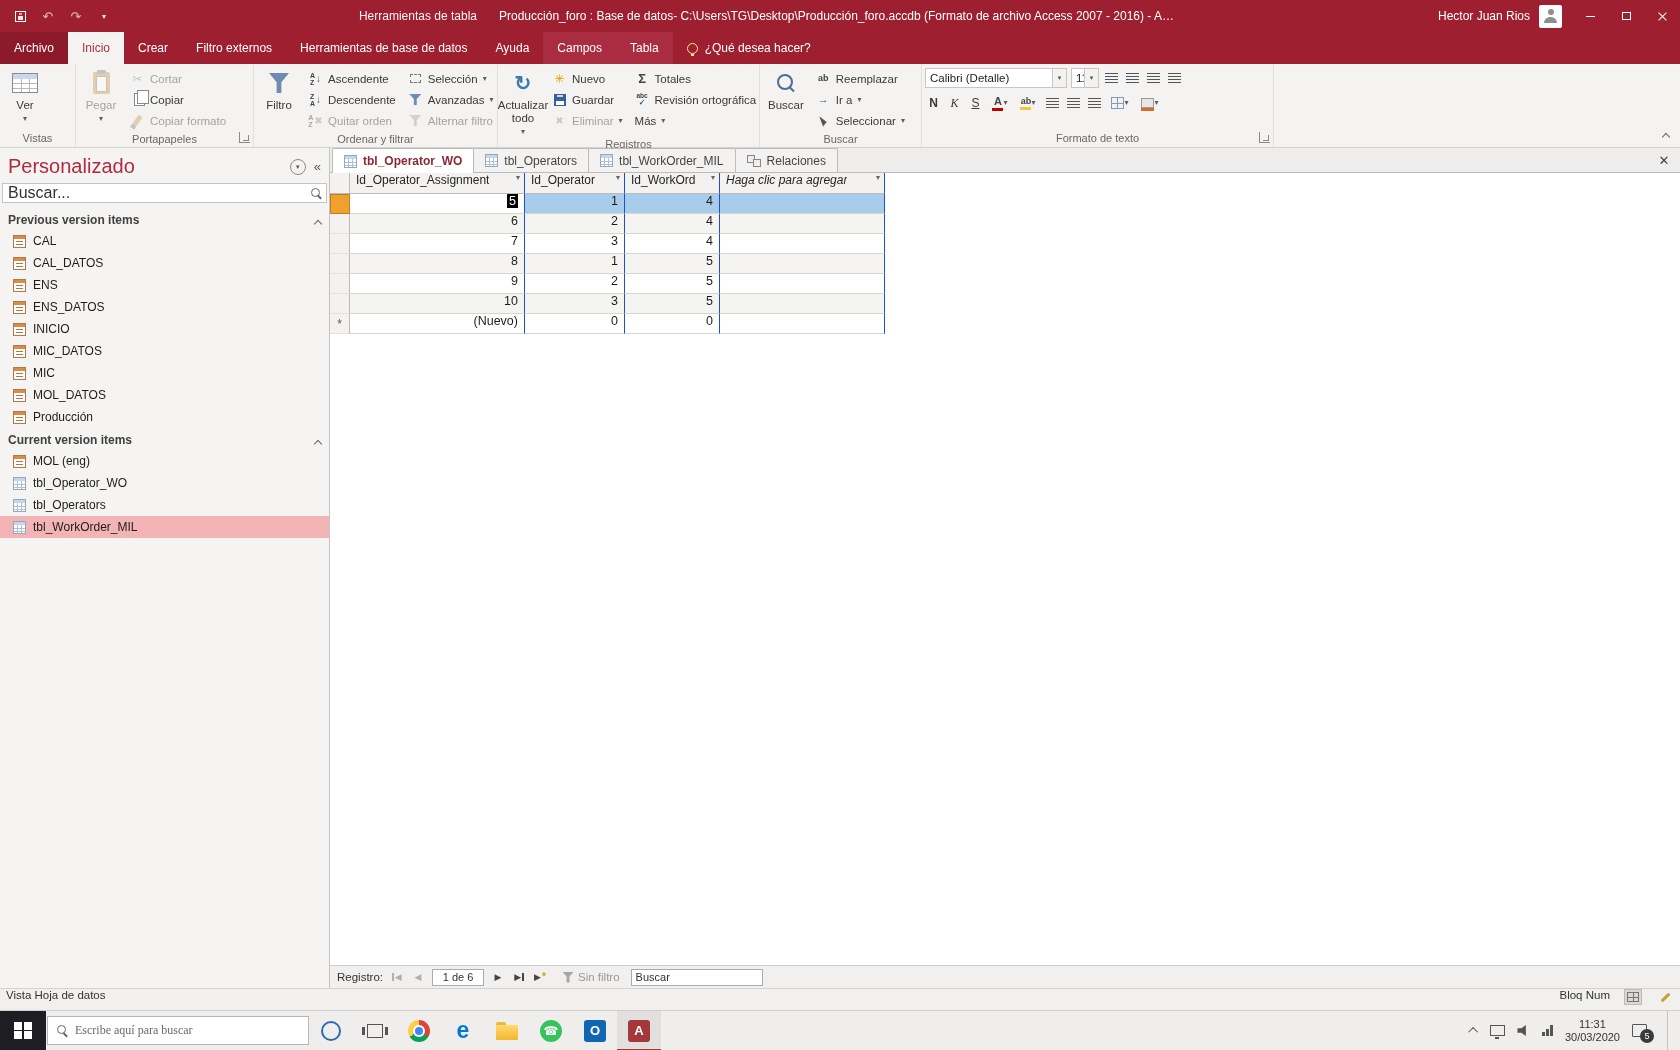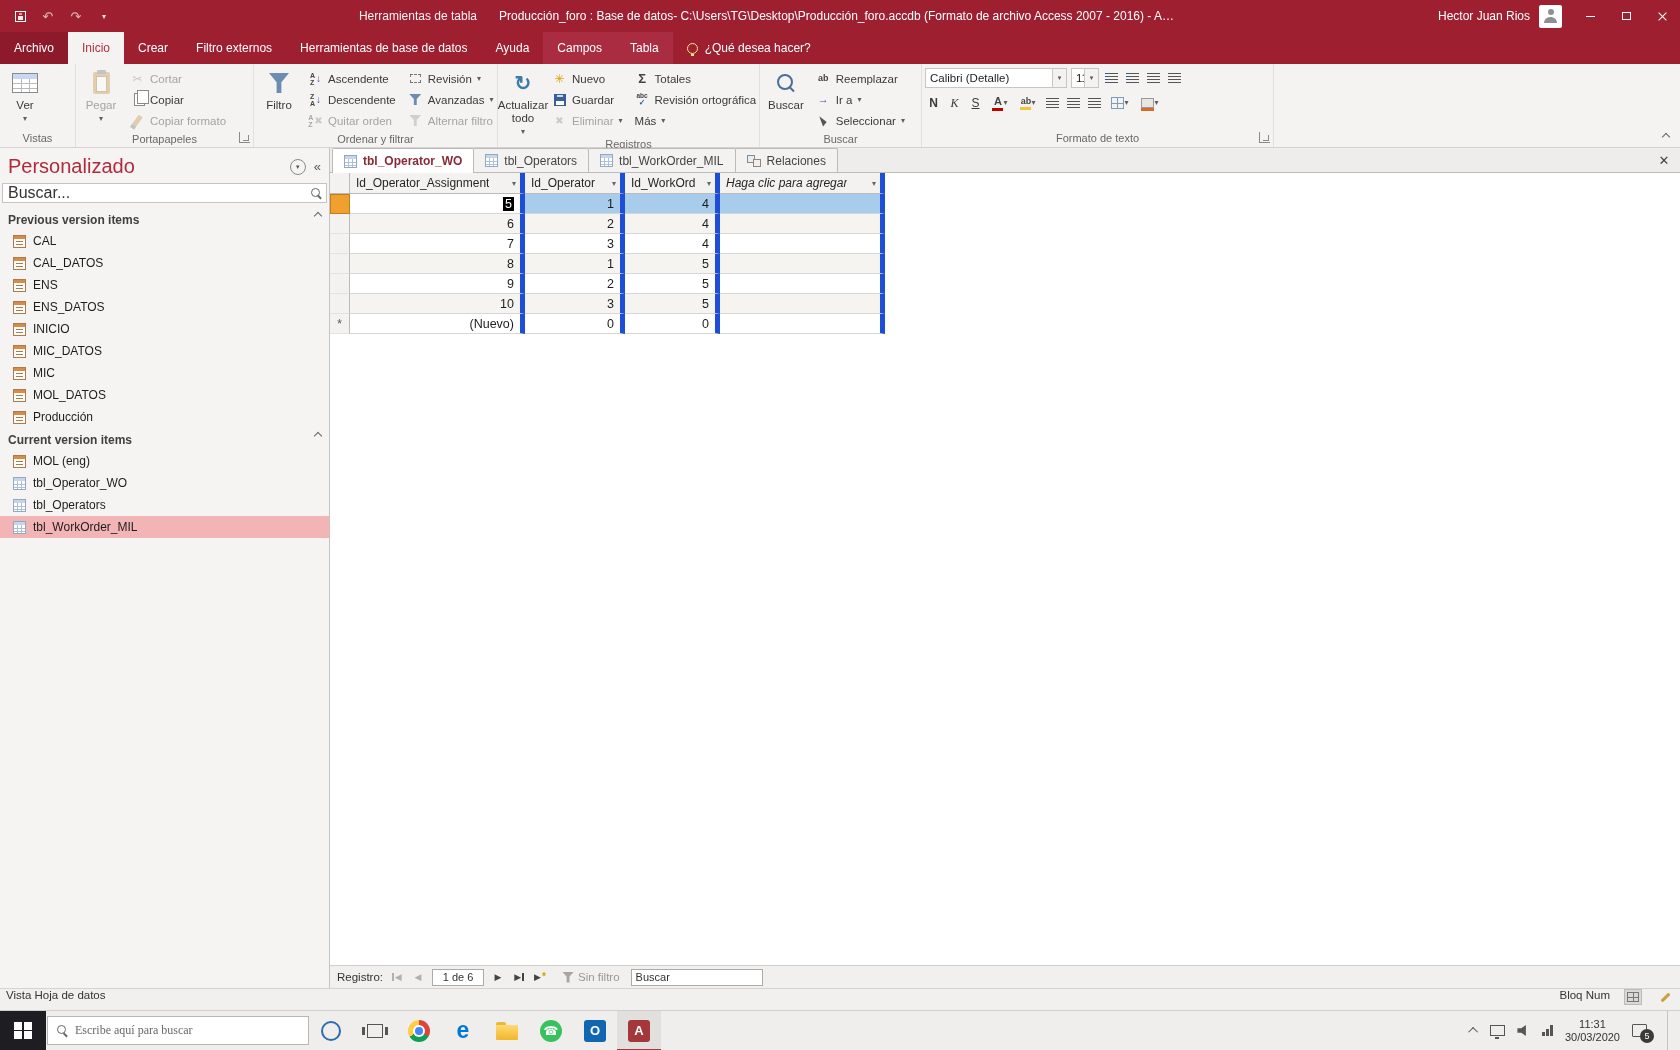--- a/index.html
+++ b/index.html
@@ -124,21 +124,21 @@
   .main{flex:1;display:flex;min-height:0}
 
   
   .navpane{width:330px;flex:0 0 330px;background:#F5F4F2;border-right:1px solid #C6C4C2;display:flex;flex-direction:column;font-size:12px;overflow:hidden}
   .np-header{display:flex;align-items:center;padding:7px 8px 5px;gap:8px}
   .np-title{color:#B02B3C;font-size:20px;flex:1;white-space:nowrap}
   .np-menu{width:16px;height:16px;border:1px solid #8a8a8a;border-radius:50%;display:flex;align-items:center;justify-content:center;font-size:7px;color:#555}
   .np-collapse{font-size:13px;color:#555}
   .np-search{margin:0 2px 5px;display:flex;align-items:center;border:1px solid #C6C4C2;background:#fff;height:20px;padding-right:4px}
   .np-input{flex:1;border:none;outline:none;font-size:16px;padding:0 5px;font-family:"Liberation Sans",sans-serif;background:rgba(0,0,0,0)}
-  .np-group-header{display:flex;align-items:flex-start;font-weight:bold;font-size:12px;color:#404040;padding:5px 8px 3px;gap:16px}
+  .np-group-header{display:flex;align-items:flex-end;font-weight:bold;font-size:12px;color:#404040;padding:5px 8px 3px;gap:16px}
   .np-gh-label{flex:1}
   .np-item{display:flex;align-items:center;gap:7px;height:22px;padding-left:13px}
   .np-item.selected{background:#F2B4B4}
   .np-label{white-space:nowrap}
   .ic-form{width:13px;height:13px;border:1px solid #B0794A;background:#fff;position:relative;flex:0 0 13px}
   .ic-form::before{content:"";position:absolute;left:0;top:0;right:0;height:3px;background:#D98C4A}
   .ic-form::after{content:"";position:absolute;left:2px;top:5px;width:7px;height:1px;background:#B0794A;box-shadow:0 3px 0 #B0794A}
   .ic-table{width:13px;height:13px;border:1px solid #95A8C2;background:#fff;background-image:linear-gradient(#C6D5EA 0 3px,rgba(0,0,0,0) 3px),linear-gradient(to right,rgba(0,0,0,0) 3px,#AFC0D8 3px 4px,rgba(0,0,0,0) 4px 7px,#AFC0D8 7px 8px,rgba(0,0,0,0) 8px),linear-gradient(to bottom,rgba(0,0,0,0) 6px,#AFC0D8 6px 7px,rgba(0,0,0,0) 7px 9px,#AFC0D8 9px 10px,rgba(0,0,0,0) 10px);flex:0 0 13px}
   .ic-rel{width:14px;height:12px;position:relative;flex:0 0 14px}
   .ic-rel::before{content:"";position:absolute;left:0;top:0;width:6px;height:6px;border:1px solid #888;background:#E8EEF6}
@@ -151,21 +151,21 @@
   .dtab.active{background:#fff;font-weight:bold;color:#8A2A35;height:25px;margin-bottom:-1px;position:relative;z-index:2}
   .dt-close{position:absolute;right:8px;top:3px;font-size:13px;color:#444;width:16px;height:18px;display:flex;align-items:center;justify-content:center}
 
   .datasheet{flex:1;position:relative;background:#fff;overflow:hidden}
   .grid{position:absolute;left:0;top:0}
   .grow{display:flex;height:20px}
   .grow.ghead{height:21px}
   .gsel{width:20px;flex:0 0 20px;background:#F3F2F0;border-right:1px solid #BDBBB9;border-bottom:1px solid #E4E2E0;display:flex;align-items:center;justify-content:center;color:#555;font-size:12px}
   .ghead .gsel{border-bottom:1px solid #BDBBB9}
   .gsel.current{background:#EFA02F;border:1px solid #C07F1F}
-  .gcell{border-right:5px solid #1d4ed8;border-bottom:1px solid #D8D6D4;display:flex;align-items:center;justify-content:flex-end;padding:0 6px;font-size:12.5px}
+  .gcell{border-right:1px solid #1d4ed8;border-bottom:1px solid #D8D6D4;display:flex;align-items:flex-start;justify-content:flex-end;padding:0 6px;font-size:12.5px}
   .gcell.c1{width:175px;flex:0 0 175px}
   .gcell.c2{width:100px;flex:0 0 100px}
   .gcell.c3{width:95px;flex:0 0 95px}
   .gcell.c4{width:165px;flex:0 0 165px}
   .gcell.gh{background:#F3F2F0;border-bottom:1px solid #BDBBB9;justify-content:space-between;font-size:12px;color:#262626;padding:0 4px 0 6px}
   .ghtxt{white-space:nowrap;overflow:hidden}
   .gh.it .ghtxt{font-style:italic}
   .hcaret{font-size:8px;color:#666;padding-left:3px}
   .grow.alt .gcell{background:#F5F4F1}
   .gcell.sel{background:#A8CCEC !important}
@@ -375,21 +375,21 @@
                 </span>
               </span>
             <span class="slabel">Quitar orden</span>
           </div>
         </div>
         <div class="smallcol">
           <div class="smallbtn">
             <span class="sicon">
                 <span class="ic-selbox"></span>
               </span>
-            <span class="slabel">Revisión</span>
+            <span class="slabel">Selección</span>
             <span class="caret">▾</span>
           </div>
           <div class="smallbtn">
             <span class="sicon">
                 <span class="funnel sm"></span>
               </span>
             <span class="slabel">Avanzadas</span>
             <span class="caret">▾</span>
           </div>
           <div class="smallbtn dis">

